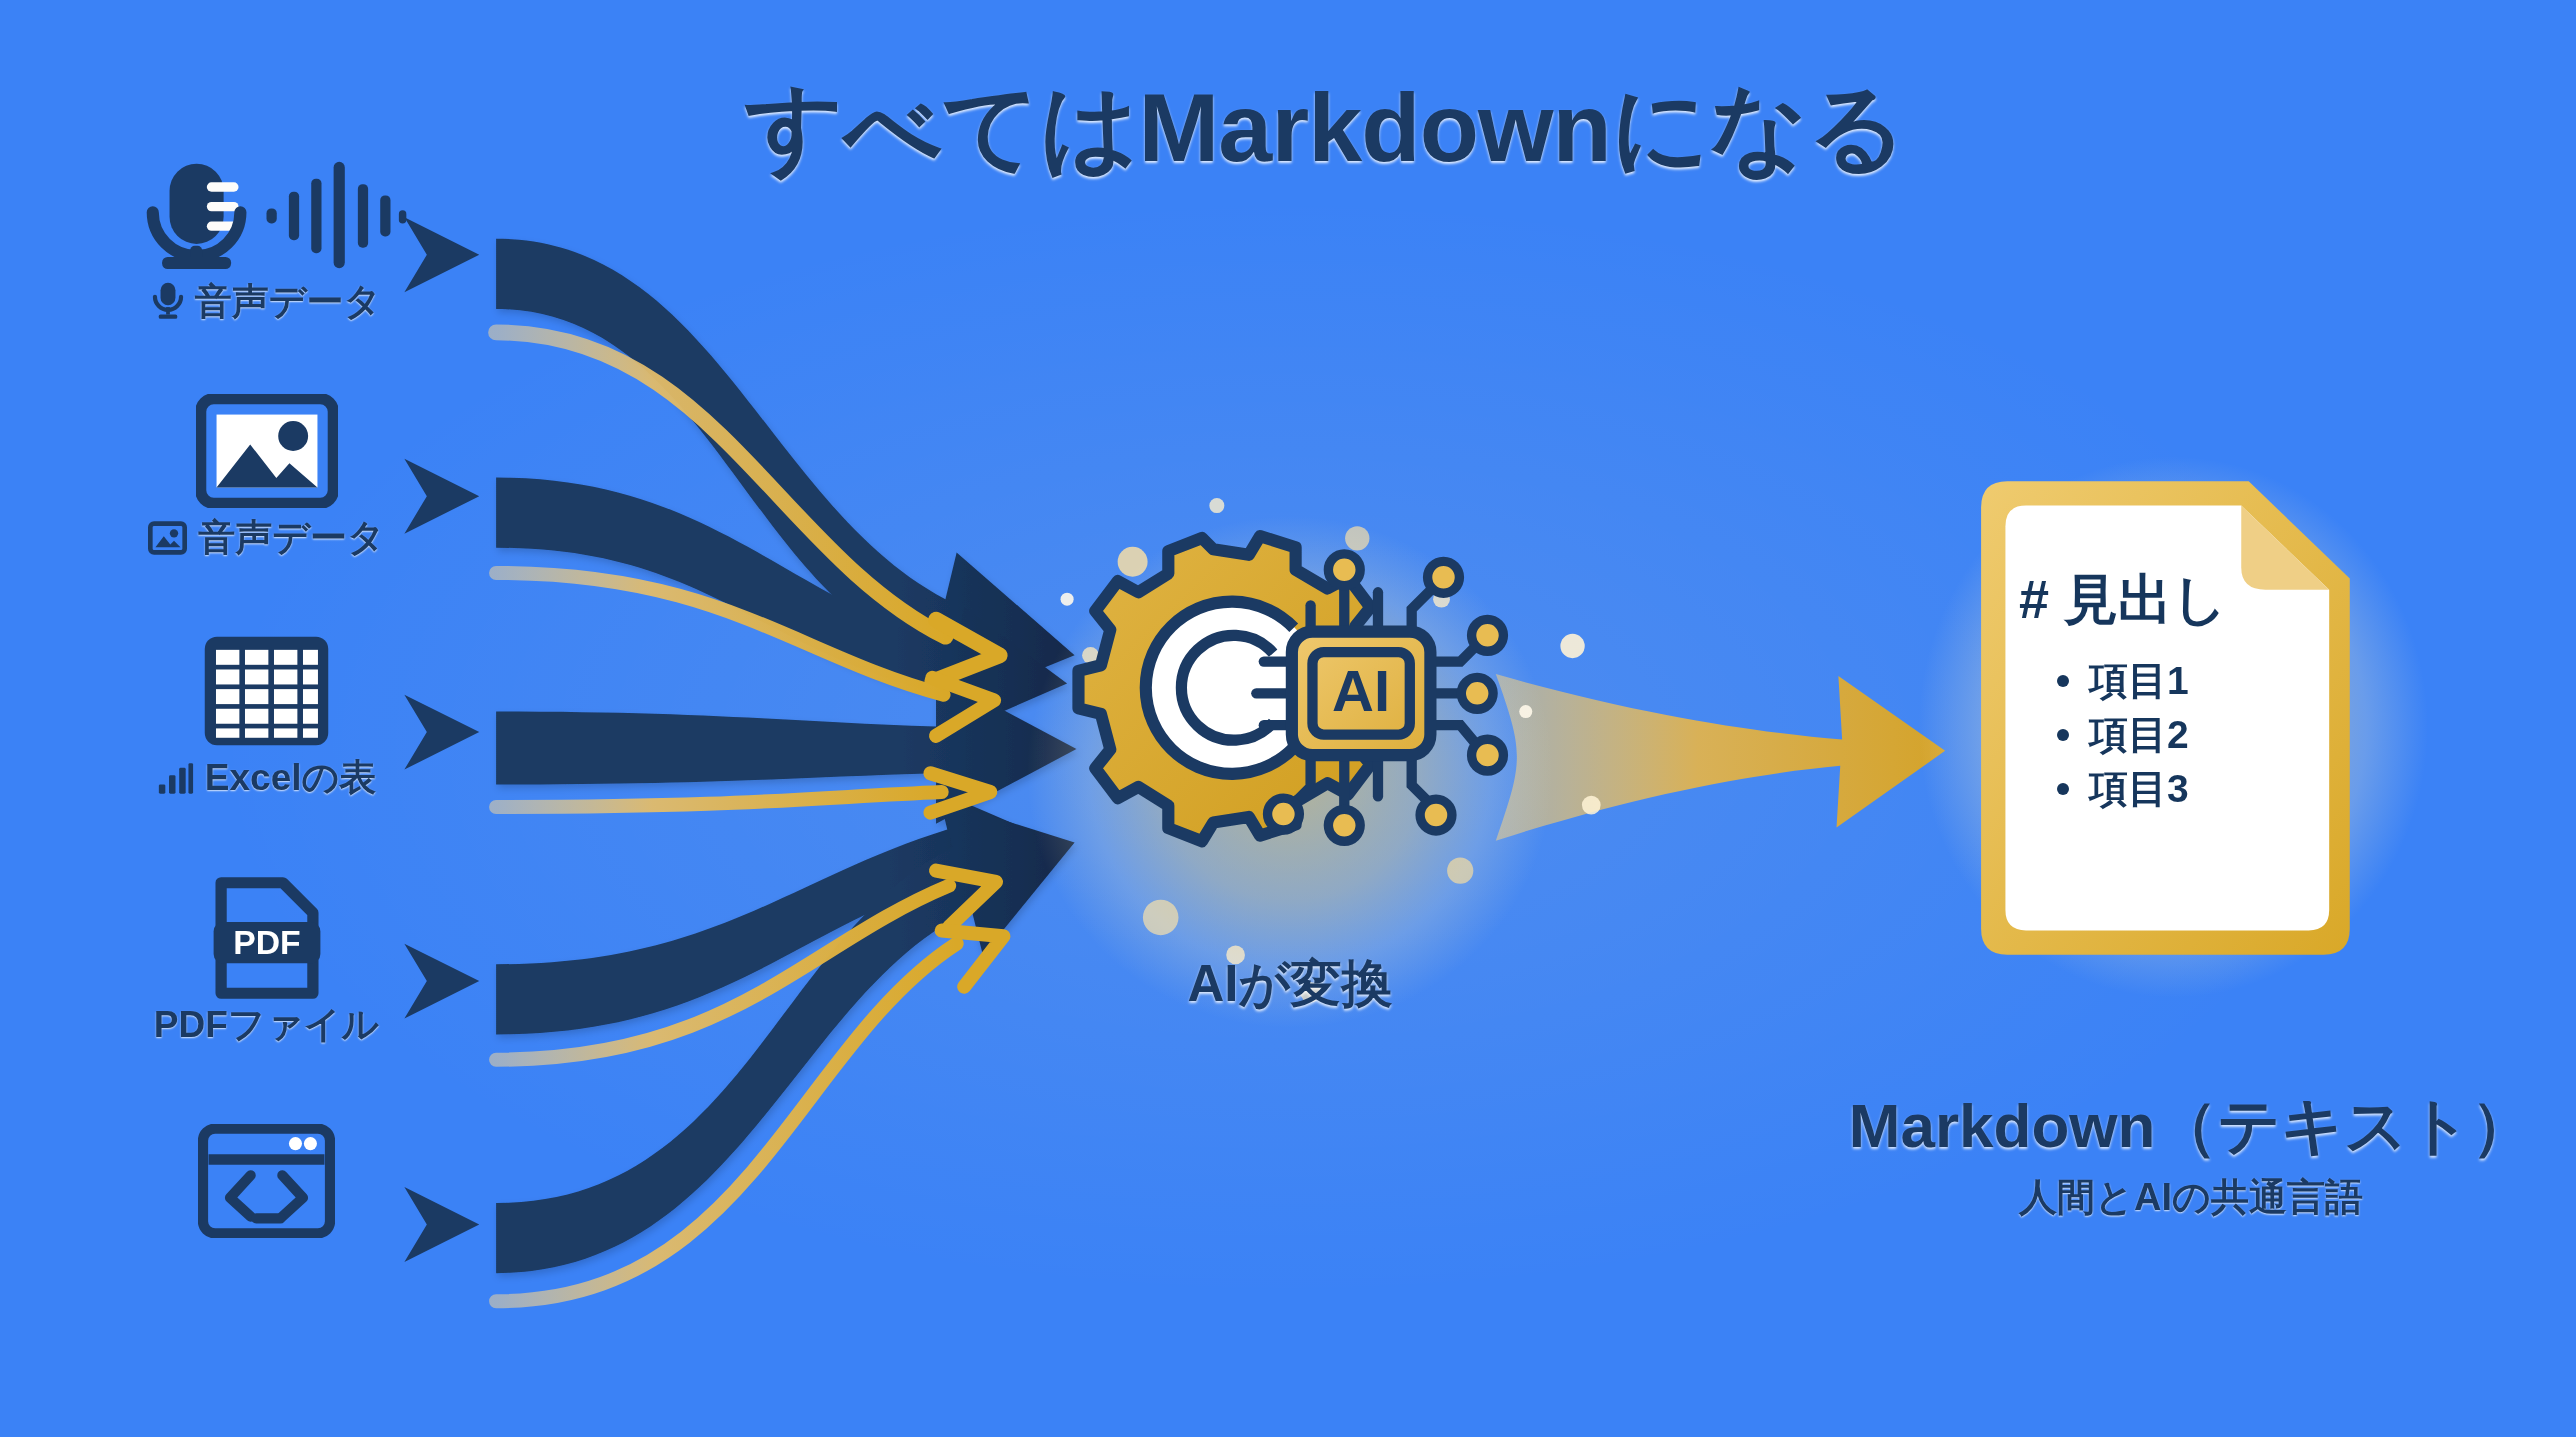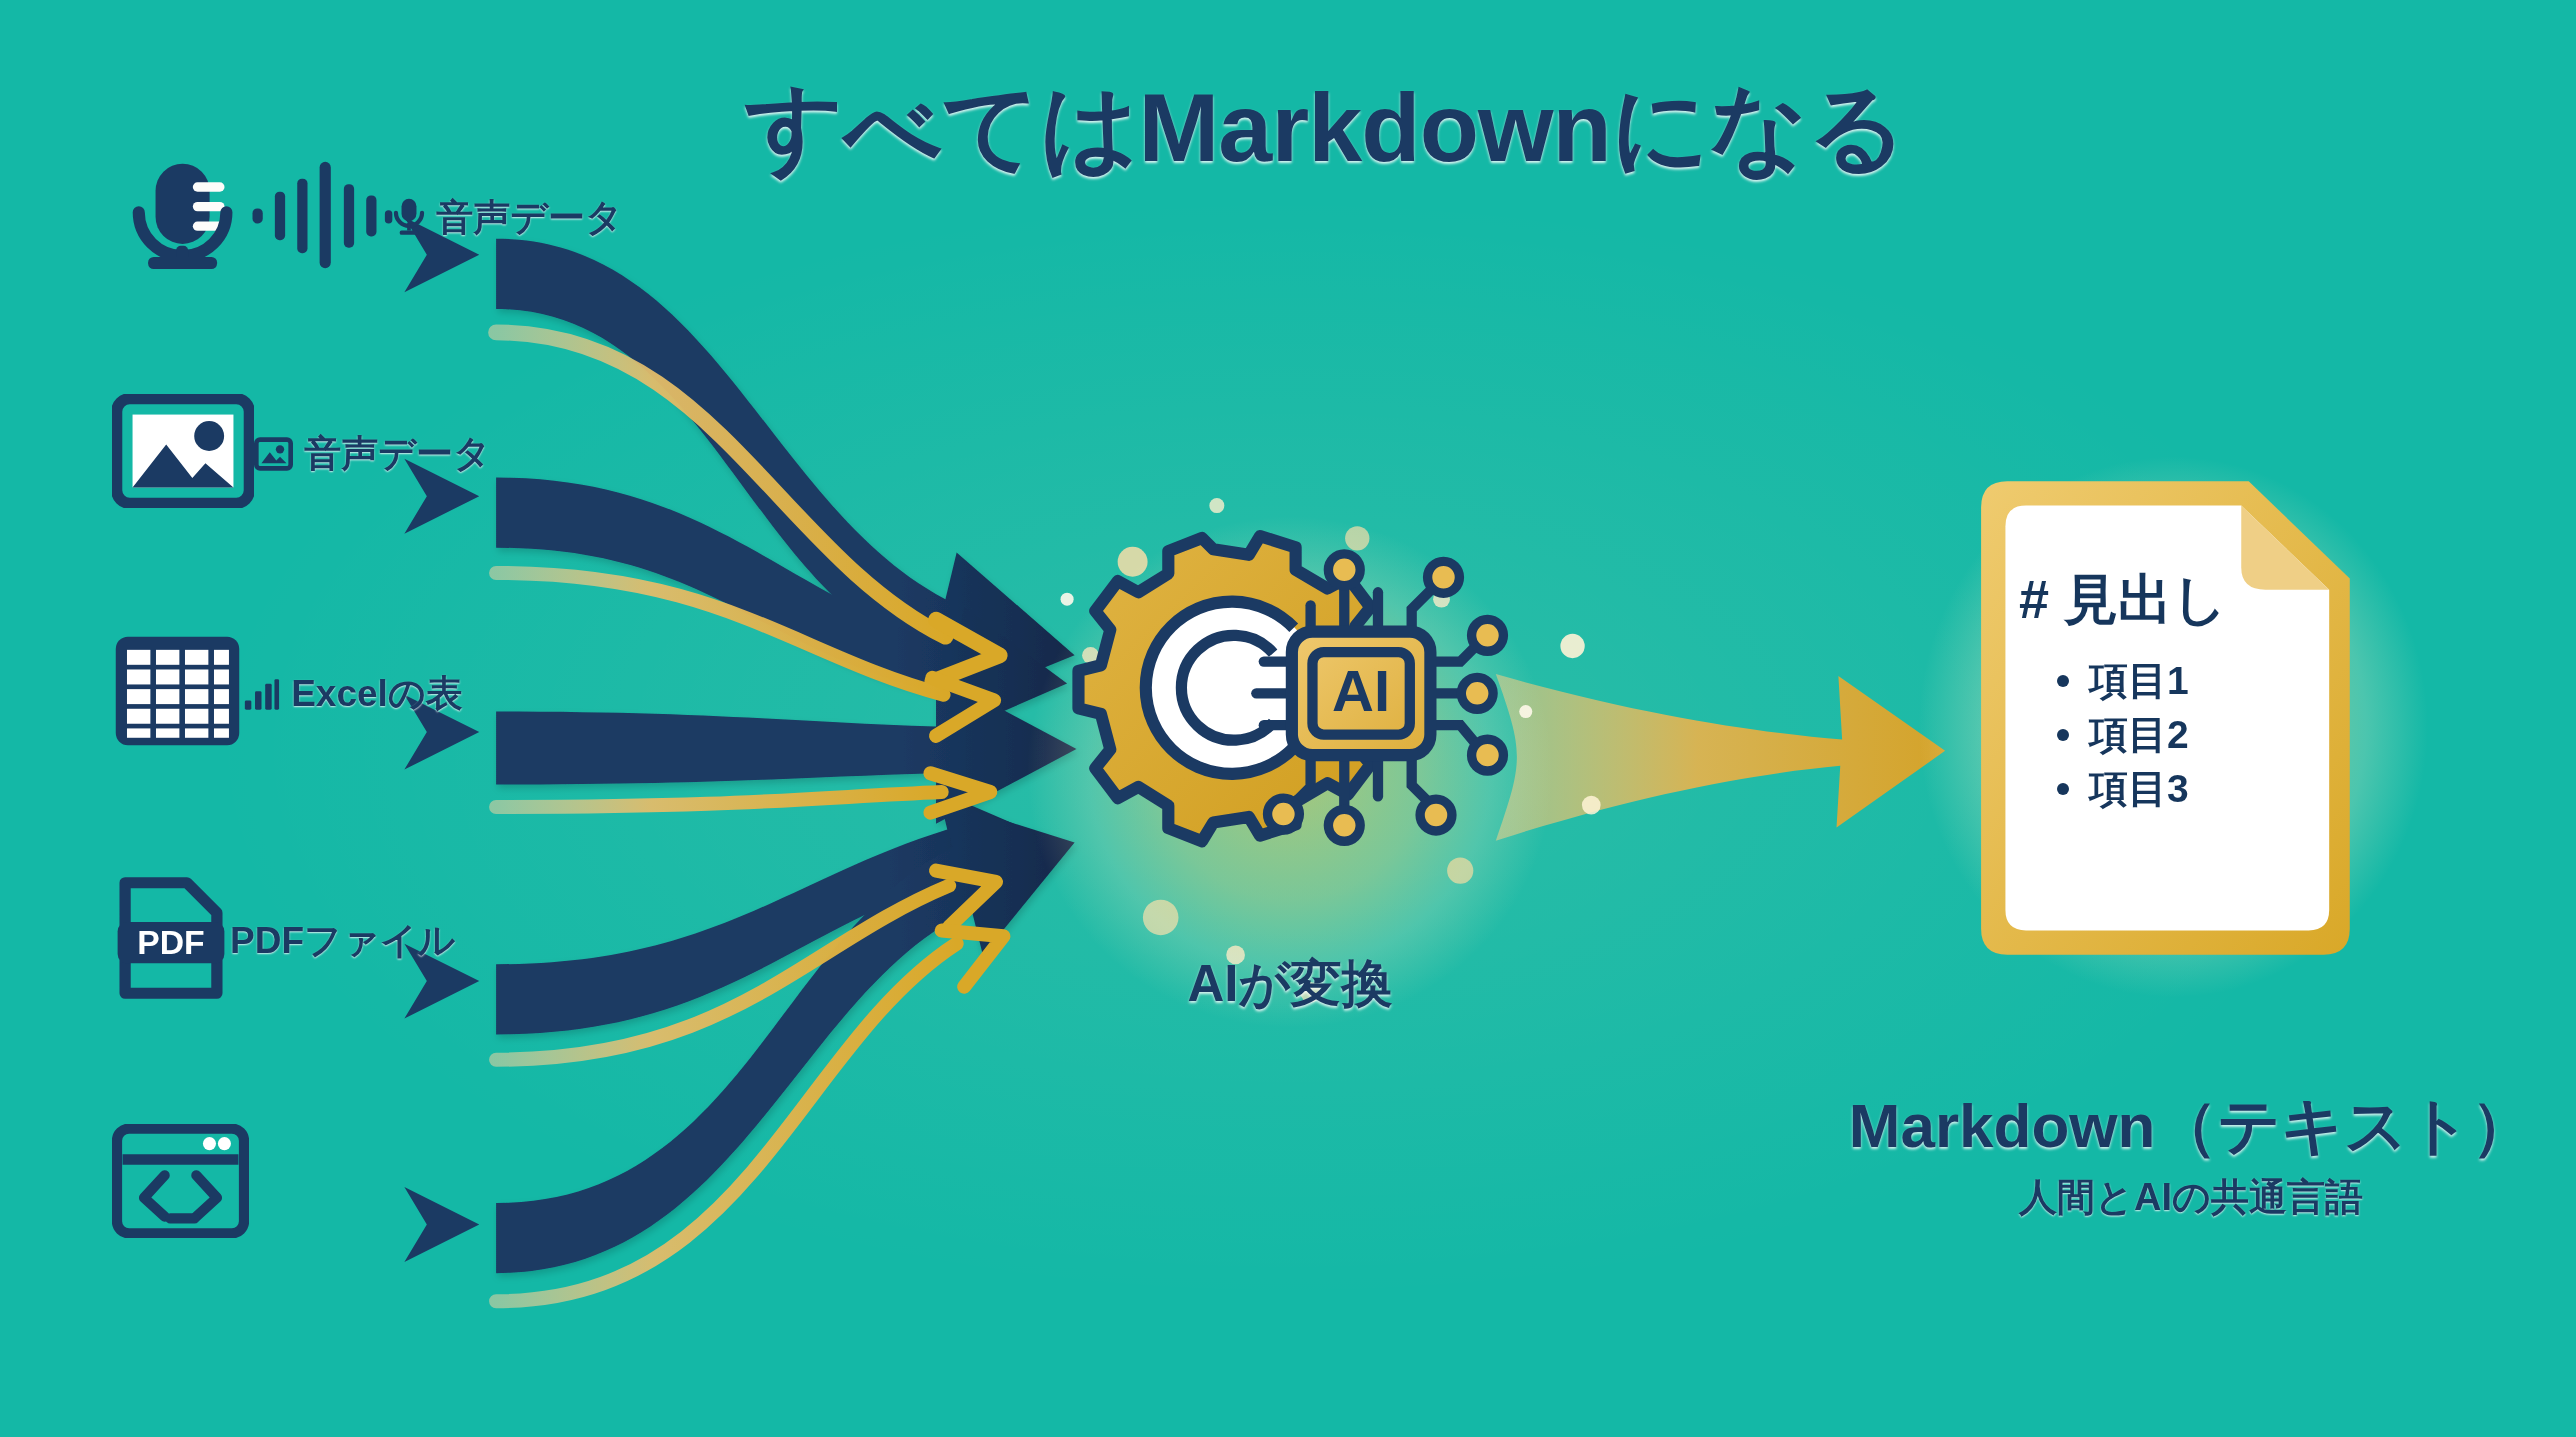--- a/index.html
+++ b/index.html
@@ -6,21 +6,21 @@
     margin: 0; padding: 0;
     background: #ffffff;
   }
   body {
     font-family: "Liberation Sans", "DejaVu Sans", sans-serif;
   }
   #stage {
     position: relative;
     width: 2576px;
     height: 1438px;
-    background: #14b8a6;
+    background: #3b82f6;
     overflow: hidden;
   }
   
   #stage::before {
     content: "";
     position: absolute; inset: 0;
     background:
       radial-gradient(ellipse 60% 55% at 50% 52%, rgba(255,235,180,0.10), rgba(255,255,255,0) 70%);
     pointer-events: none;
   }
@@ -52,21 +52,21 @@
     position: absolute;
     left: 112px;
     top: 159px;
     width: 356px;
   }
   .source {
     position: absolute;
     left: 0;
     width: 309px;
     display: flex;
-    flex-direction: row;
+    flex-direction: column;
     align-items: center;
   }
   .source .glyph {
     height: 112px;
     display: flex;
     align-items: center;
     justify-content: center;
   }
   .source .caption {
     margin-top: 5.6px;

